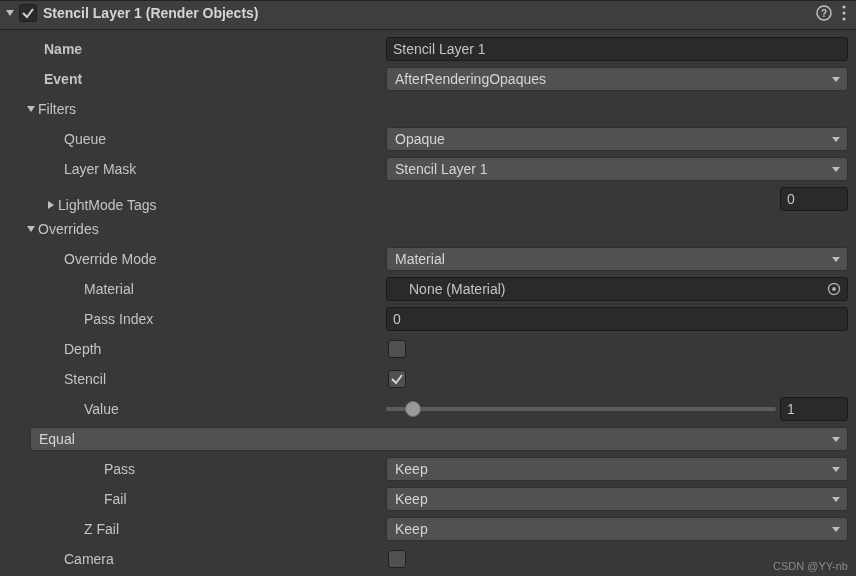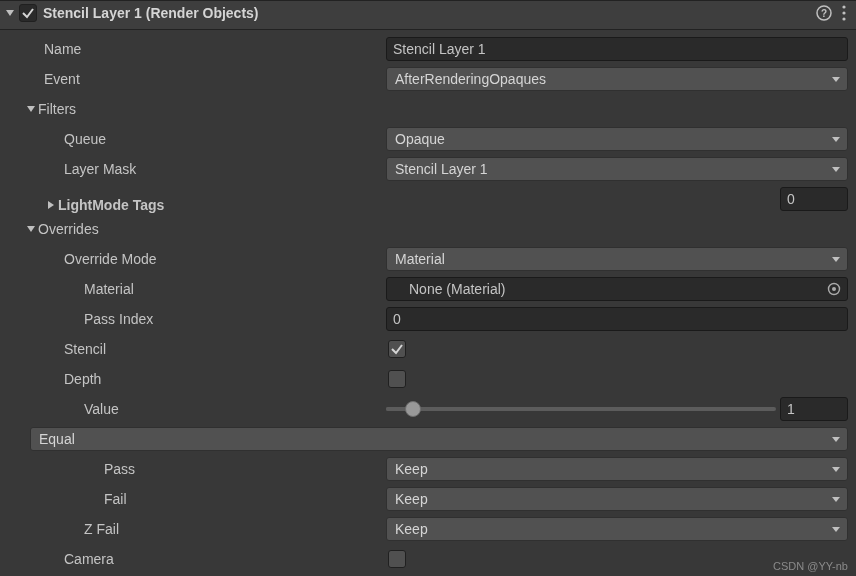--- a/index.html
+++ b/index.html
@@ -57,21 +57,21 @@
     height: 30px;
     gap: 4px;
   }
   .label {
     width: 352px;
     display: flex;
     align-items: center;
     color: #c4c4c4;
     font-size: 14px;
   }
-  .label.bold { font-weight: 700; margin-top: 12px; }
+  .label.bold { font-weight: 400; margin-top: 12px; }
   .val { flex: 1; display:flex; align-items:center; gap:4px;margin-left:28px;}
   
   .input-text {
     flex: 1;
     height: 24px;
     background: #2a2a2a;
     border: 1px solid #1a1a1a;
     border-radius: 3px;
     color: #c4c4c4;
     padding: 0 6px;
@@ -132,21 +132,21 @@
     position:absolute; left:0; top:0; height:100%;
     background:#5c5c5c; border-radius:2px;
   }
   .slider-thumb {
     position:absolute; top:50%;
     width:16px;height:16px; background:#999; border-radius:50%;
     transform:translate(-50%,-50%);
     border:1px solid #6e6e6e;
   }
   .indent-1 { padding-left: 22px; }
-  .indent-2 { padding-left: 42px; }
+  .indent-2 { padding-left: 42px; font-weight: bold; }
   .indent-3 { padding-left: 62px; }
   .indent-4 { padding-left: 82px; }
   .indent-5 { padding-left: 102px; }
   .watermark {
     position:absolute; bottom:4px; right:8px; font-size:11px; color:#8a8a8a;margin-left:33px;
   }
 </style>
 </head>
 <body>
 
@@ -296,38 +296,38 @@
   </div>
 
   <div class="row">
     <div class="label indent-4">Pass Index</div>
     <div class="val">
       <input class="input-text" value="0" style="">
     </div>
   </div>
 
   <div class="row">
+    <div class="label indent-3">Depth</div>
+    <div class="val">
+      <span class="checkbox"></span>
+    </div>
+  </div>
+
+  <div class="row">
     <div class="label indent-3">Stencil</div>
     <div class="val">
       <span class="checkbox">
         <svg viewBox="0 0 14 14">
             <path d="M2 7 L6 11 L12 3" stroke="#d5d5d5" stroke-width="2" fill="none"></path>
           </svg>
       </span>
     </div>
   </div>
 
   <div class="row">
-    <div class="label indent-3">Depth</div>
-    <div class="val">
-      <span class="checkbox"></span>
-    </div>
-  </div>
-
-  <div class="row">
     <div class="label indent-4">Value</div>
     <div class="val">
       <div class="slider-track">
         <div class="slider-fill" style="width:7%"></div>
         <div class="slider-thumb" style="left:7%"></div>
       </div>
       <input class="input-num" value="1" style="">
     </div>
   </div>
 

